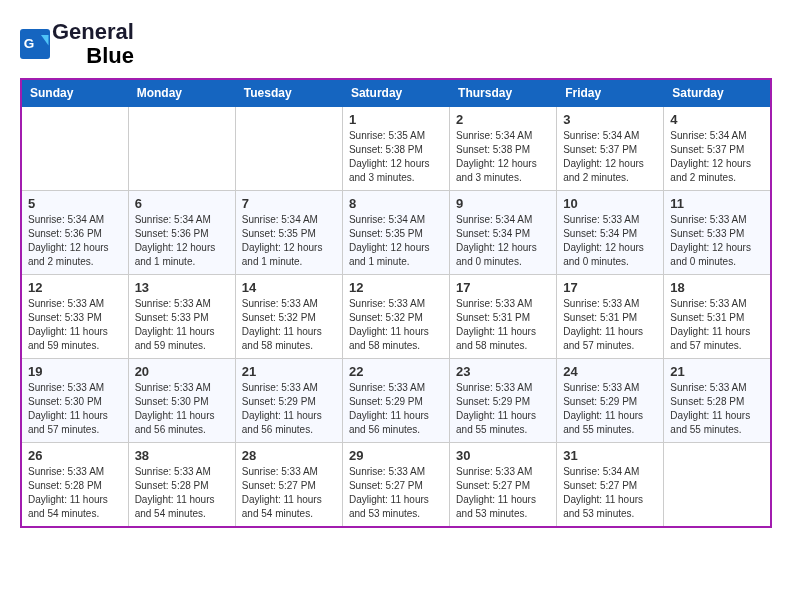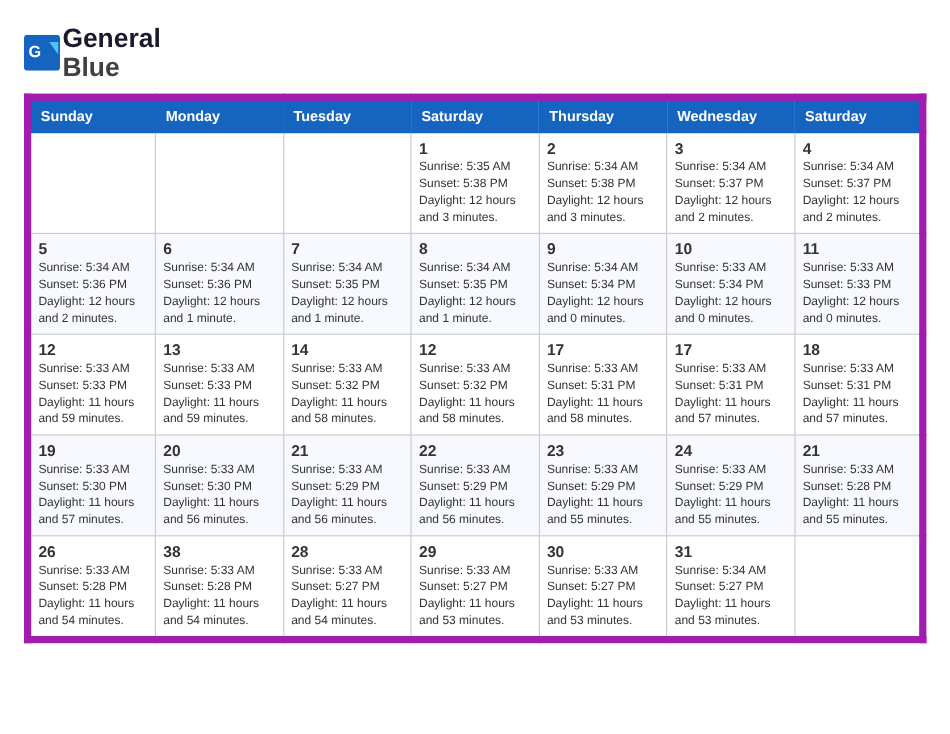--- a/index.html
+++ b/index.html
@@ -18,43 +18,44 @@
     }
     .logo {
       display: flex;
       align-items: center;
     }
     .logo-text {
       font-size: 22px;
       font-weight: bold;
       color: #1a1a2e;
       line-height: 1.1;
-    }
-    .logo-text .blue { color: #404040; }
+      text-align: right;
+    }
+    .logo-text .blue { color: #000000; }
     .logo-icon {
       width: 30px;
       height: 30px;
       margin-right: 2px;
     }
     .title-area {
       text-align: right;
     }
     .month-title {
       font-size: 36px;
       color: #333;
       font-weight: 300;
     }
     .subtitle {
       font-size: 14px;
       color: #555;
     }
     .calendar {
       width: 100%;
       border-collapse: collapse;
-      border: 6px solid #a21caf;
+      border: 2px solid #a21caf;
     }
     .calendar th {
       background-color: #1565c0;
       color: #fff;
       font-size: 12px;
       padding: 6px 8px;
       text-align: left;
       border: 1px solid #1565c0;
       font-weight: bold;
     }
@@ -110,21 +111,21 @@
 </div>
 
 <table class="calendar">
   <thead>
     <tr>
     <th>Sunday</th>
         <th>Monday</th>
         <th>Tuesday</th>
         <th>Saturday</th>
         <th>Thursday</th>
-        <th>Wednesday</th>
+        <th>Friday</th>
         <th>Saturday</th>
       </tr>
   </thead>
   <tbody id="calendar-body">
   <tr>
         <td class="empty-cell"></td>
         <td class="empty-cell"></td>
         <td class="empty-cell"></td>
         <td>
           <span class="day-num">1</span>

